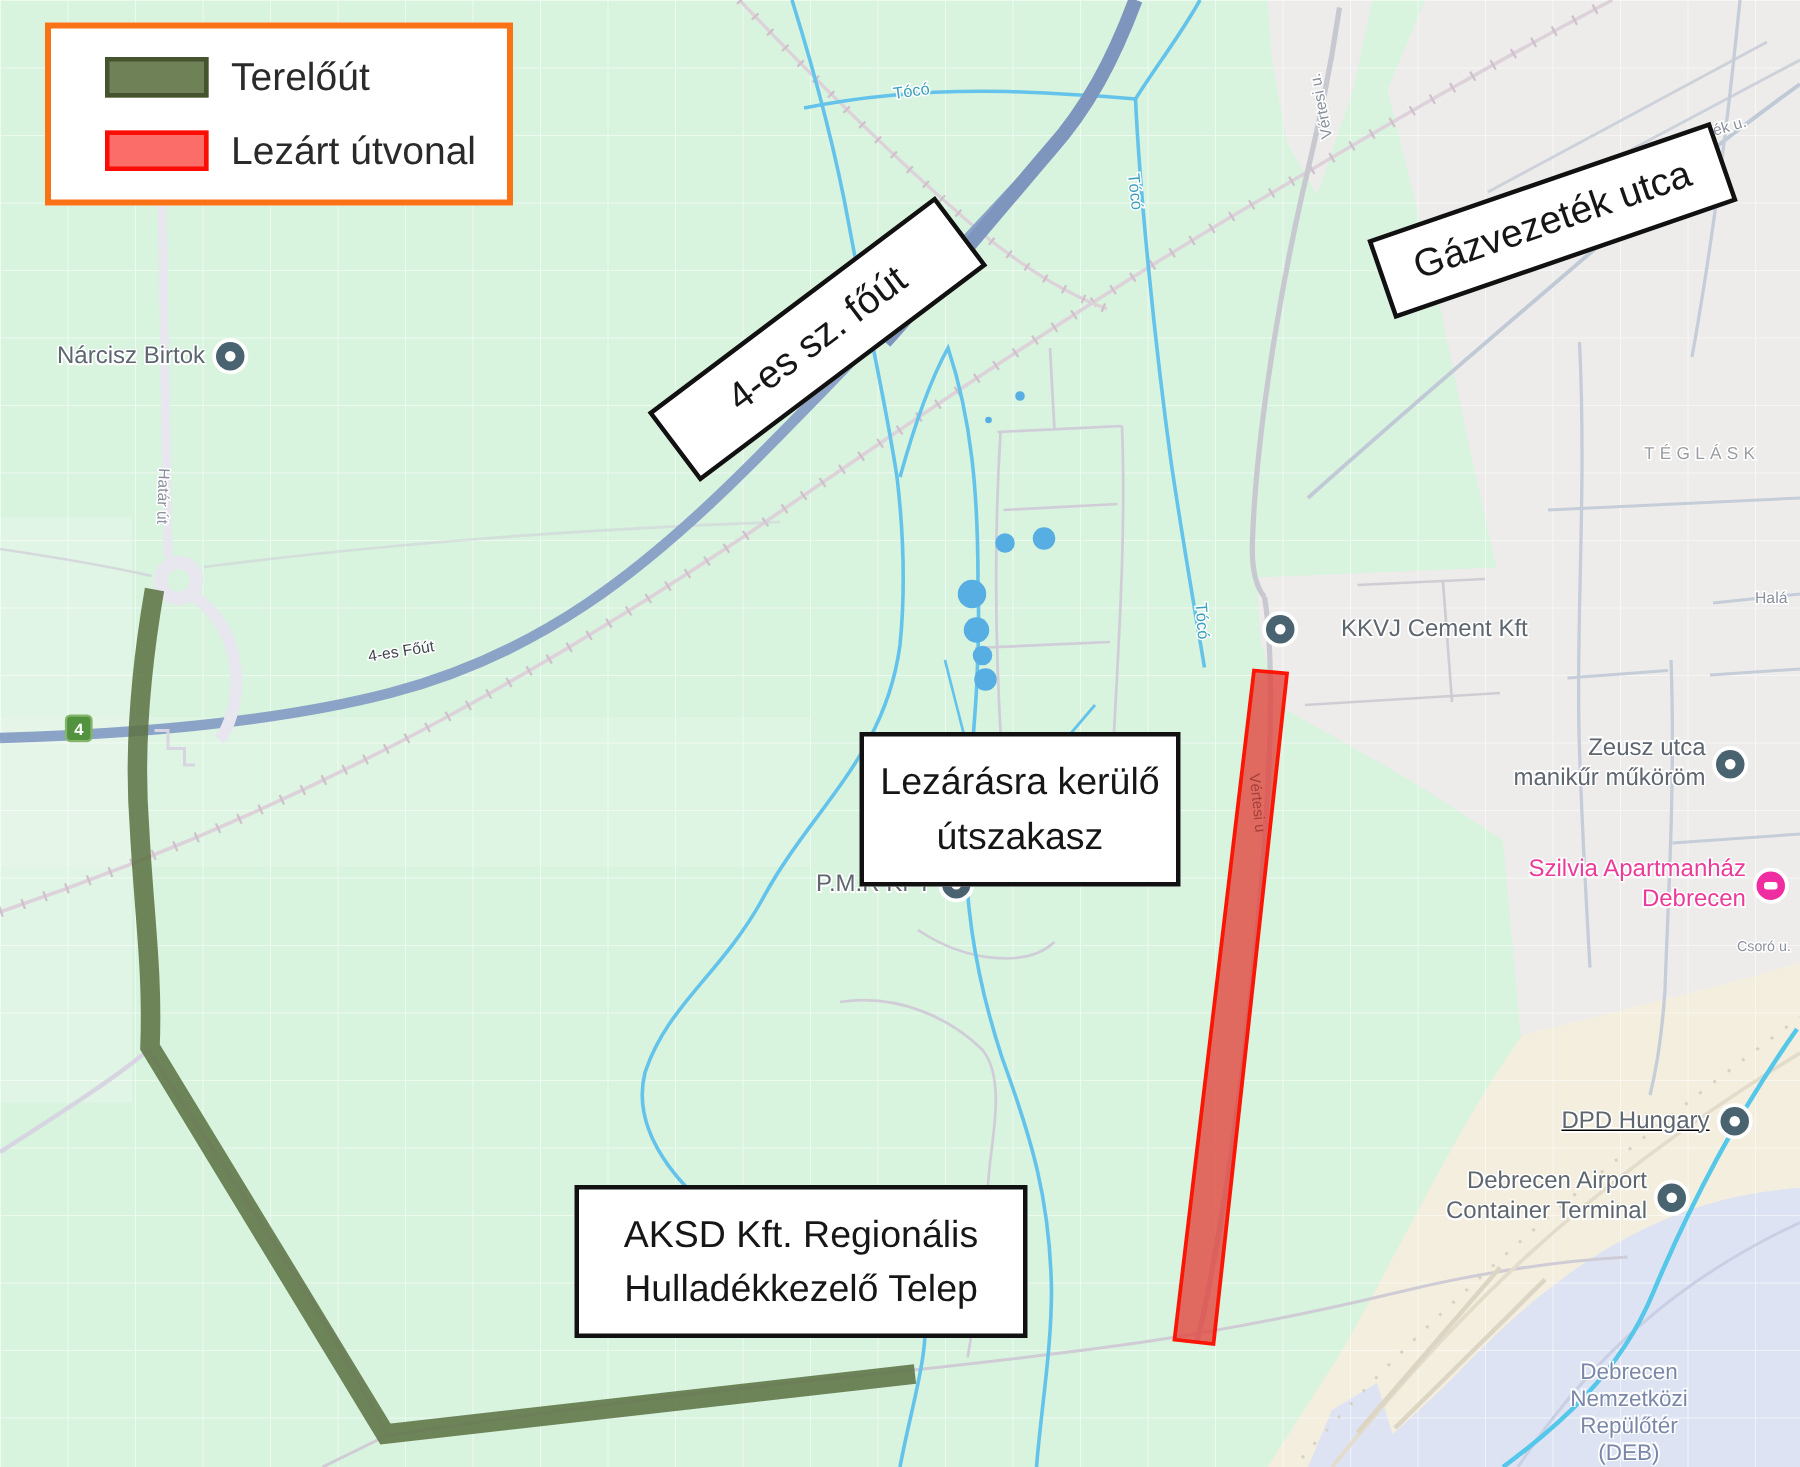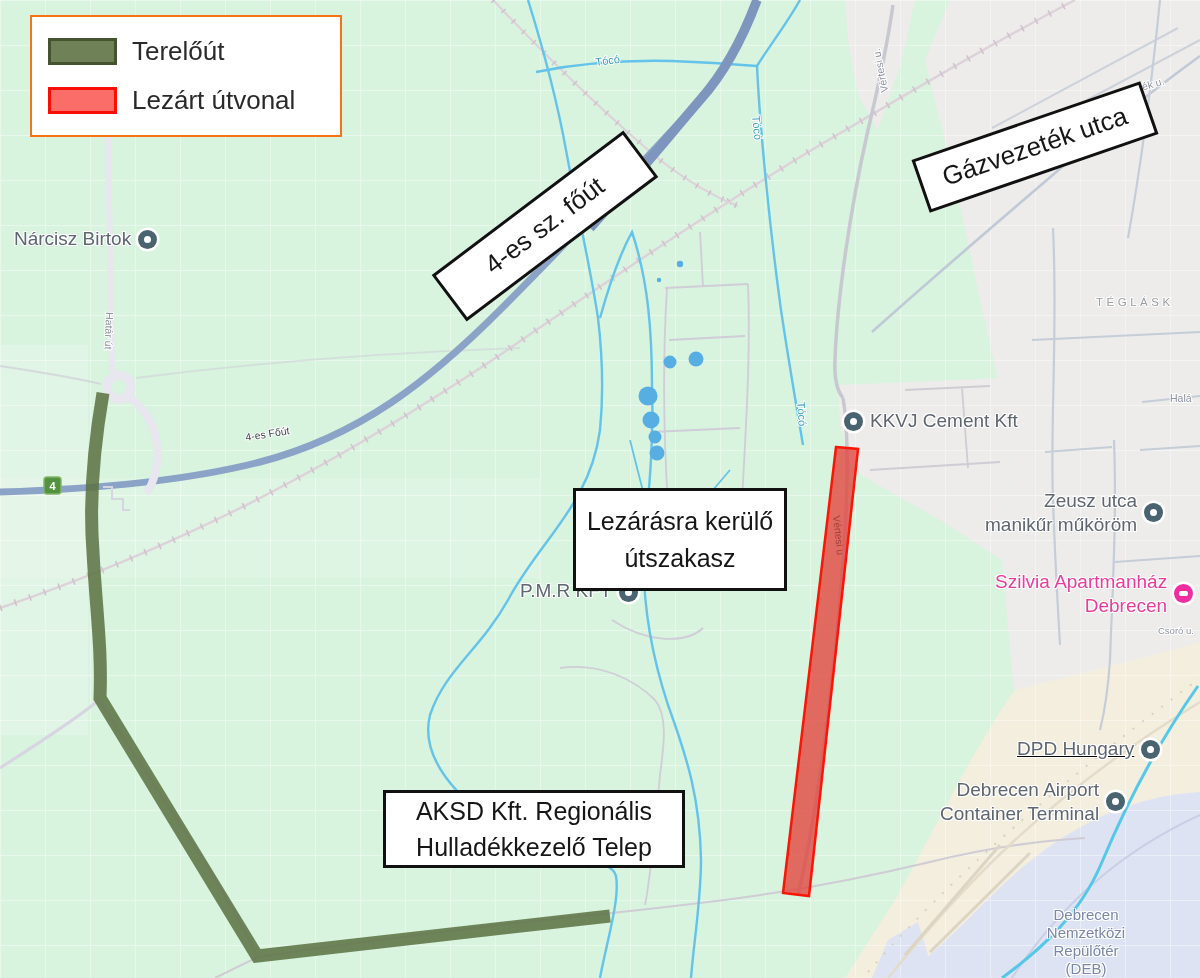--- a/index.html
+++ b/index.html
@@ -2,22 +2,22 @@
 <html><head>
 <meta charset="utf-8">
 <style>
   html,body{margin:0;padding:0;background:#fff;}
   .stage{position:relative;width:1200px;height:978px;overflow:hidden;
          font-family:"Liberation Sans",sans-serif;background:#d8f3de;}
   .stage svg{position:absolute;left:0;top:0;}
 
   
   .poi-row{position:absolute;display:flex;align-items:center;gap:7px;}
-  .poi-text{font-size:19px;color:#5e6670;white-space:nowrap;
-    text-shadow:-1px -1px 0 #fff,1px -1px 0 #fff,-1px 1px 0 #fff,1px 1px 0 #fff,0 1px 0 #fff,0 -1px 0 #fff;}
+  .poi-text{font-size:16px;color:#5e6670;white-space:nowrap;
+    text-shadow:-1px -1px 0 #fff,1px -1px 0 #fff,-1px 1px 0 #fff,1px 1px 0 #fff,0 1px 0 #fff,0 -1px 0 #fff;margin-left:24px;}
   .poi-text.two{line-height:1.25;}
   .poi-text.right{text-align:right;}
   .poi-text.pink{color:#eb3b9b;}
   .poi{position:relative;width:19px;height:19px;border-radius:50%;
        background:#4a6370;box-shadow:0 0 0 2.5px #fff;flex:0 0 auto;}
   .poi::after{content:"";position:absolute;left:6px;top:6px;width:7px;height:7px;
        background:#fff;border-radius:50%;}
   .poi.pink{background:#f02da0;}
   .poi.pink::after{left:5px;top:7px;width:9px;height:5px;border-radius:2px;}
   .airport-name{position:absolute;width:150px;text-align:center;font-size:15px;
@@ -25,23 +25,23 @@
        text-shadow:-1px -1px 0 #fff,1px -1px 0 #fff,-1px 1px 0 #fff,1px 1px 0 #fff;}
 
   
   .ann{position:absolute;background:#fff;border:3px solid #111;color:#161616;
        display:flex;flex-direction:column;align-items:center;justify-content:center;
        font-size:25px;line-height:1.45;text-align:center;box-sizing:border-box;}
   .ann.rot37{transform:rotate(-37deg);} .ann.rot19{transform:rotate(-19deg);}
 
   
   .legend{position:absolute;left:30px;top:15px;width:312px;height:122px;
-       background:#fff;border:2px solid #f97316;box-sizing:border-box;
+       background:#fff;border:4px solid #f97316;box-sizing:border-box;
        display:flex;flex-direction:column;justify-content:space-evenly;
-       padding-left:16px;font-size:26px;color:#2a2a2a;}
+       padding-left:36px;font-size:26px;color:#2a2a2a;}
   .legend-row{display:flex;align-items:center;gap:15px;}
   .swatch{width:63px;height:21px;flex:0 0 auto;}
   .swatch.green{background:#6f8156;border:3px solid #46532f;}
   .swatch.red{background:#fb6d68;border:3px solid #f90d05;}
 
   
   .slabel{font-family:"Liberation Sans",sans-serif;font-size:10.5px;fill:#8b919e;
           paint-order:stroke;stroke:#ffffff;stroke-width:2px;}
   .wlabel{font-family:"Liberation Sans",sans-serif;font-size:11px;fill:#3aa0bd;
           paint-order:stroke;stroke:#ffffff;stroke-width:2px;}
@@ -220,21 +220,21 @@
 
   <div class="ann rot19" style="left:914px;top:119px;width:242px;height:56px;font-size:26px;">
     <span>Gázvezeték utca</span>
   </div>
 
   <div class="ann" style="left:573px;top:488px;width:214px;height:103px;">
     <span>Lezárásra kerülő</span>
     <span>útszakasz</span>
   </div>
 
-  <div class="ann" style="left:383px;top:790px;width:302px;height:78px;">
+  <div class="ann" style="left:383px;top:790px;width:302px;height:102px;">
     <span>AKSD Kft. Regionális</span>
     <span>Hulladékkezelő Telep</span>
   </div>
 
   <div class="legend">
     <div class="legend-row">
       <span class="swatch green"></span>
       <span>Terelőút</span>
     </div>
     <div class="legend-row">

